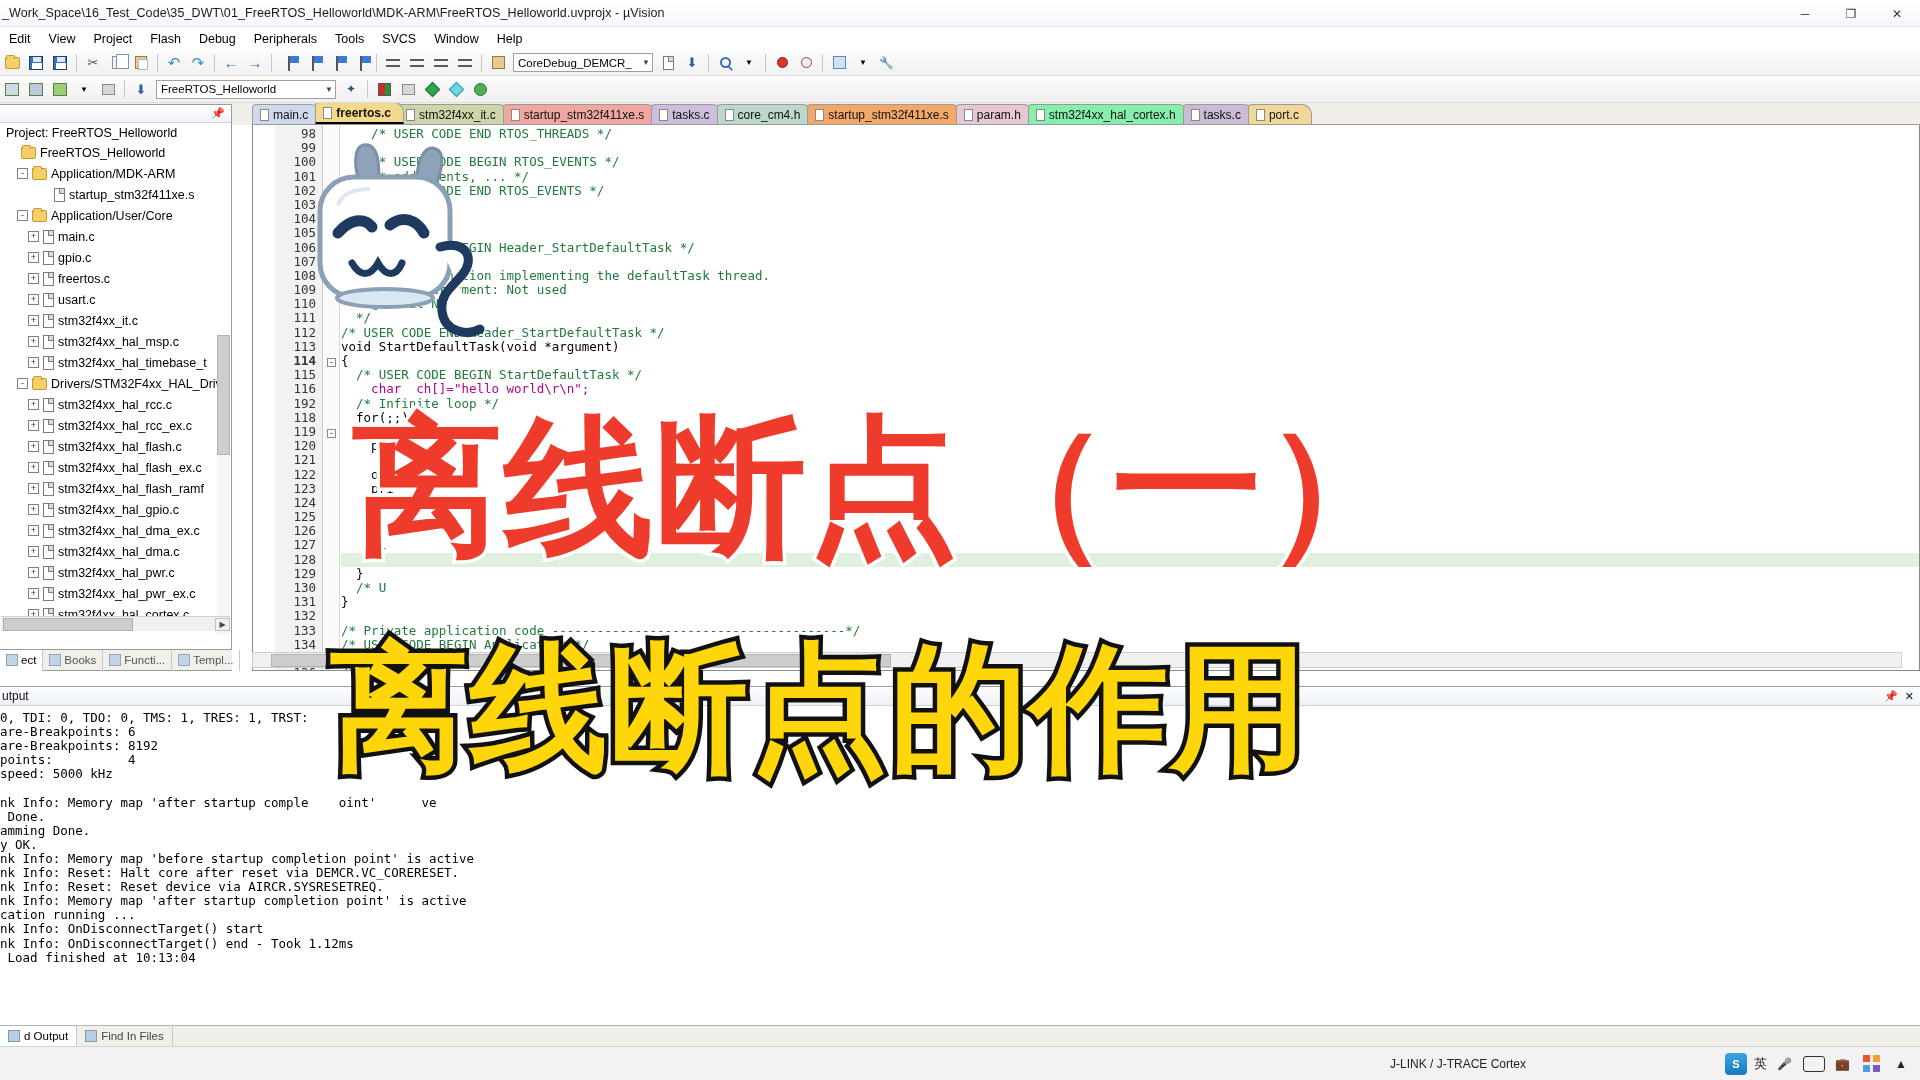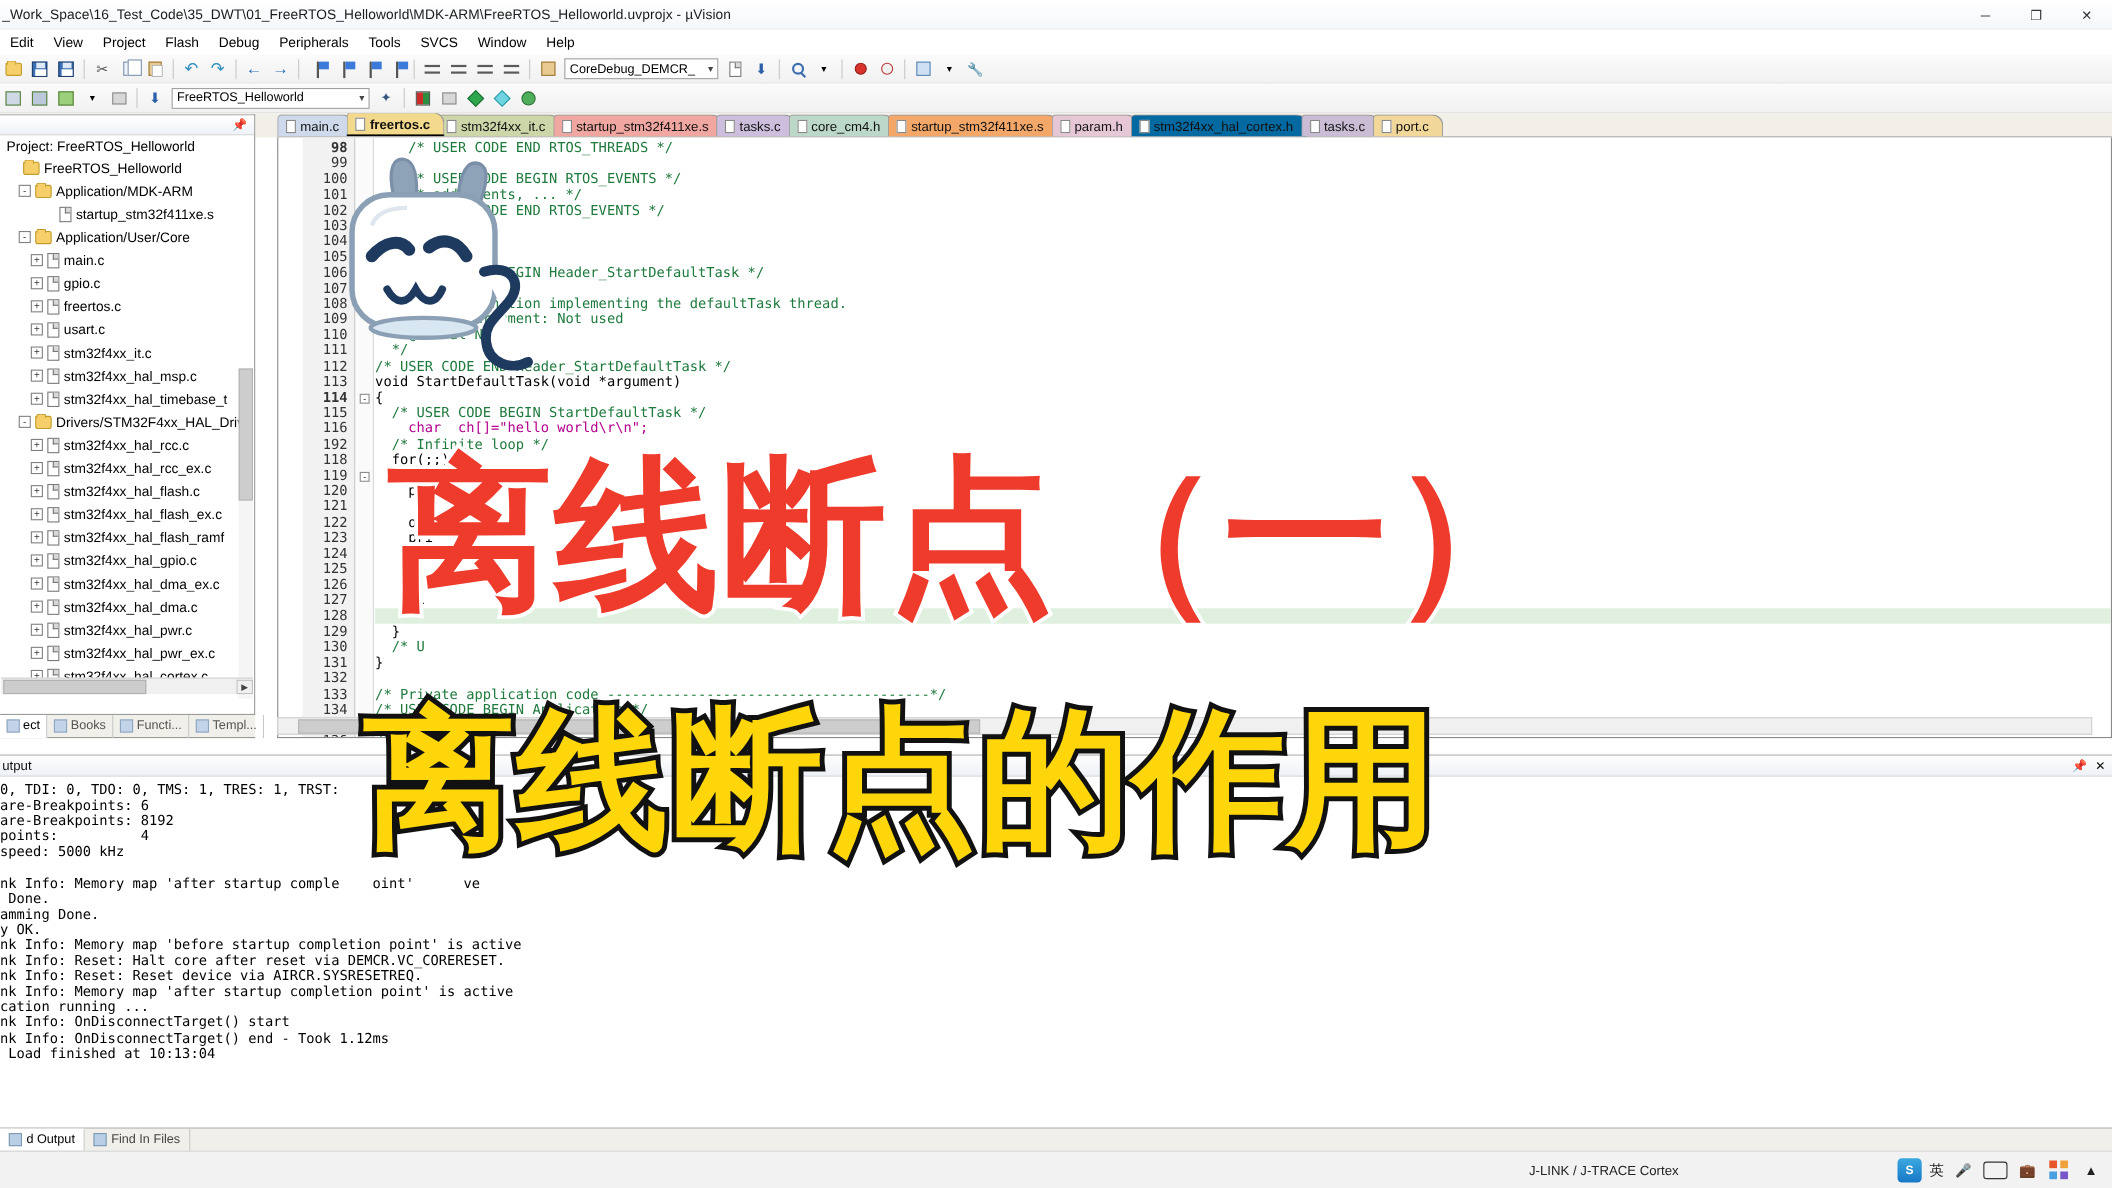--- a/index.html
+++ b/index.html
@@ -504,21 +504,21 @@
         <span>core_cm4.h</span>
       </div>
       <div class="tab" style="background: rgb(243, 168, 105);">
         <span class="tdoc"></span>
         <span>startup_stm32f411xe.s</span>
       </div>
       <div class="tab" style="background: rgb(230, 199, 214);">
         <span class="tdoc"></span>
         <span>param.h</span>
       </div>
-      <div class="tab" style="background: #0369a1;">
+      <div class="tab" style="background: #86efac;">
         <span class="tdoc"></span>
         <span>stm32f4xx_hal_cortex.h</span>
       </div>
       <div class="tab" style="background: rgb(201, 188, 212);">
         <span class="tdoc"></span>
         <span>tasks.c</span>
       </div>
       <div class="tab" style="background: rgb(242, 215, 154);">
         <span class="tdoc"></span>
         <span>port.c</span>
@@ -676,21 +676,21 @@
       </div>
     </div>
 
   <div class="ed-vscroll-left">
     <div class="ed-vbtn">▲</div>
   </div>
 
   <div class="editor">
     <div class="code-area">
       <div class="gutter" id="gutter">
-          <div class="ln" style="padding-right: 6px; font-weight: bold;">98</div>
+          <div class="ln" style="padding-right: 6px;">98</div>
           <div class="ln" style="padding-right: 6px;">99</div>
           <div class="ln" style="padding-right: 6px;">100</div>
           <div class="ln" style="padding-right: 6px;">101</div>
           <div class="ln" style="padding-right: 6px;">102</div>
           <div class="ln" style="padding-right: 6px;">103</div>
           <div class="ln" style="padding-right: 6px;">104</div>
           <div class="ln" style="padding-right: 6px;">105</div>
           <div class="ln" style="padding-right: 6px;">106</div>
           <div class="ln" style="padding-right: 6px;">107</div>
           <div class="ln" style="padding-right: 6px;">108</div>

